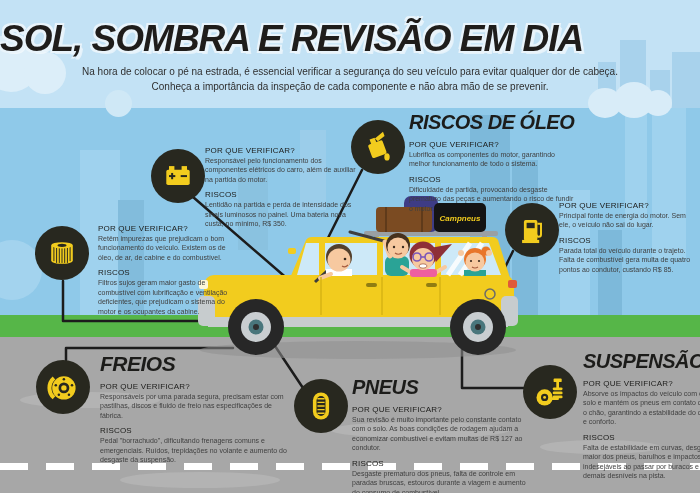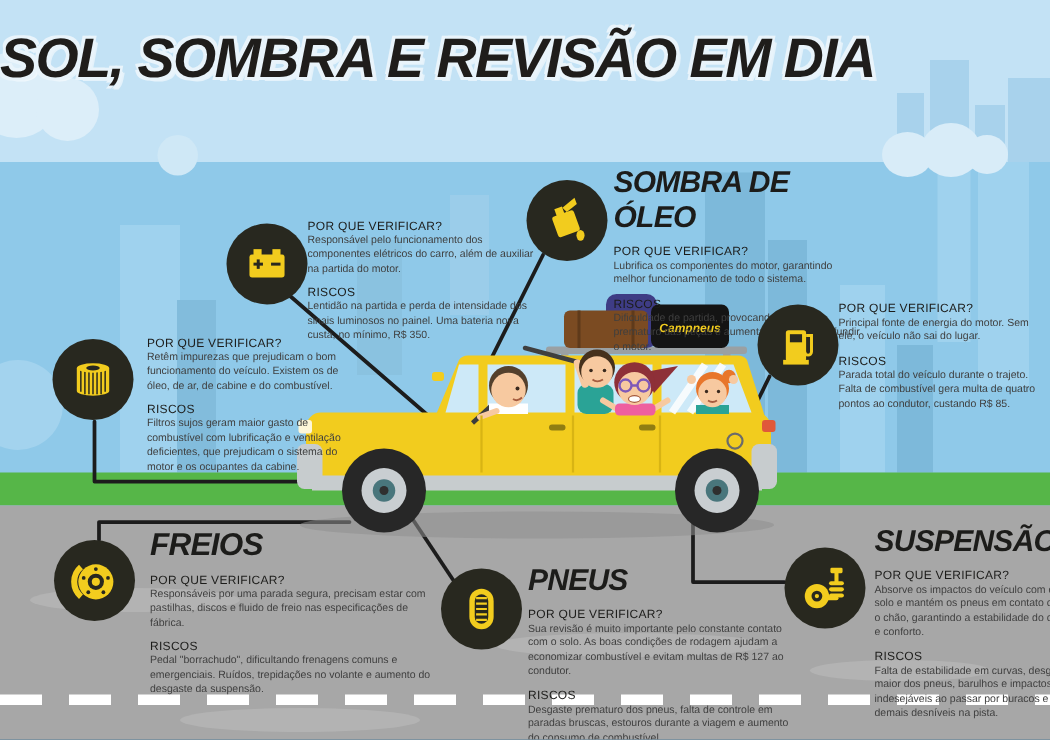--- a/index.html
+++ b/index.html
@@ -64,20 +64,22 @@
   <div class="grass"></div>
   <div class="road"></div>
   <div class="road-patch" style="left:20px;top:392px;width:140px;height:16px;"></div>
   <div class="road-patch" style="left:330px;top:422px;width:180px;height:16px;"></div>
   <div class="road-patch" style="left:540px;top:440px;width:120px;height:14px;"></div>
   <div class="road-patch" style="left:120px;top:472px;width:160px;height:16px;"></div>
   <div class="dashes"></div>
 
   <div class="title">SOL, SOMBRA E REVISÃO EM DIA</div>
   <div class="subtitle">
+    <div>Na hora de colocar o pé na estrada, é essencial verificar a segurança do seu veículo para evitar qualquer dor de cabeça.</div>
+    <div>Conheça a importância da inspeção de cada componente e não abra mão de se prevenir.</div>
   </div>
 
   <svg class="lines" width="700" height="493" viewBox="0 0 700 493" style="left:0;top:0">
     <g stroke="#1c1c1c" stroke-width="2.5" fill="none" stroke-linecap="round" stroke-linejoin="round">
       <polyline points="193,197 290,281"></polyline>
       <polyline points="362,170 312,270"></polyline>
       <polyline points="513,251 493,292"></polyline>
       <polyline points="63,281 63,321 246,321"></polyline>
       <polyline points="233,348 66,348 66,360"></polyline>
       <polyline points="275,346 303,388"></polyline>
@@ -209,21 +211,21 @@
       <svg viewBox="0 0 40 40">
         <g fill="#f2cc1e" transform="rotate(-20 20 20)">
           <rect x="10" y="14" width="17" height="16" rx="2"></rect>
           <rect x="14" y="9" width="6" height="6"></rect>
           <polygon points="20,10 31,6 31,11 22,14"></polygon>
         </g>
         <ellipse cx="30" cy="31" rx="3" ry="4" fill="#f2cc1e"></ellipse>
       </svg>
     </div>
     <div class="sec-text" style="left:409px;top:111px;width:168px">
-      <div class="sec-title" style="font-size:20px">SOMBRA DE ÓLEO</div>
+      <div class="sec-title" style="font-size:20px">RISCOS DE ÓLEO</div>
       <div class="sec-h">POR QUE VERIFICAR?</div>
       <div class="sec-p">Lubrifica os componentes do motor, garantindo melhor funcionamento de todo o sistema.</div>
       <div class="sec-h">RISCOS</div>
       <div class="sec-p">Dificuldade de partida, provocando desgaste prematuro das peças e aumentando o risco de fundir o motor.</div>
     </div>
   </div>
 
   <div class="sec">
     <div class="icon-circle" style="left:505px;top:203px">
       <svg viewBox="0 0 40 40">

